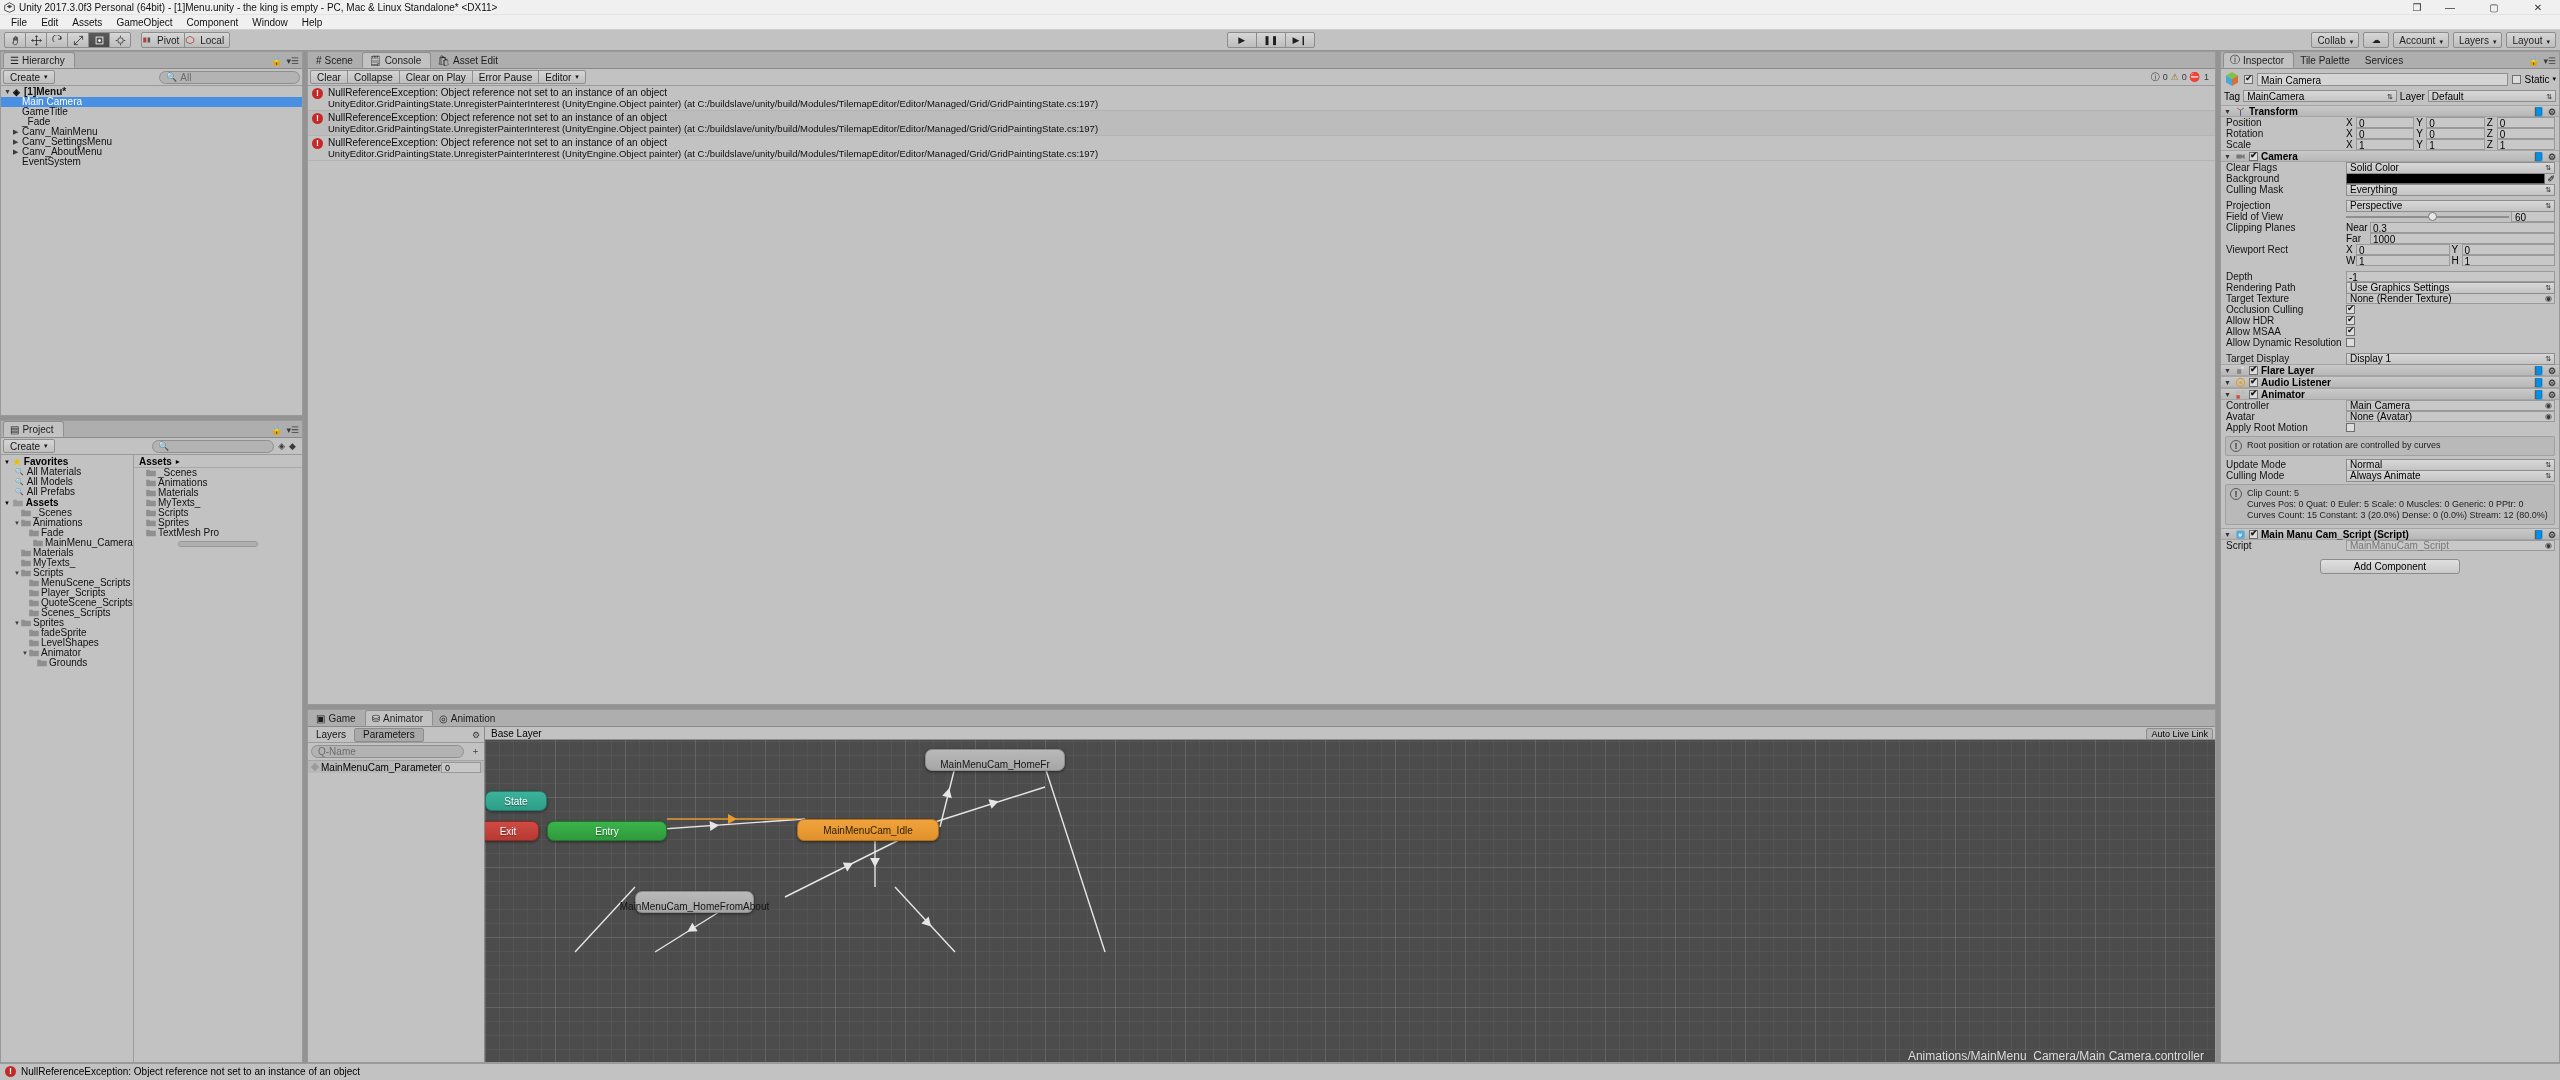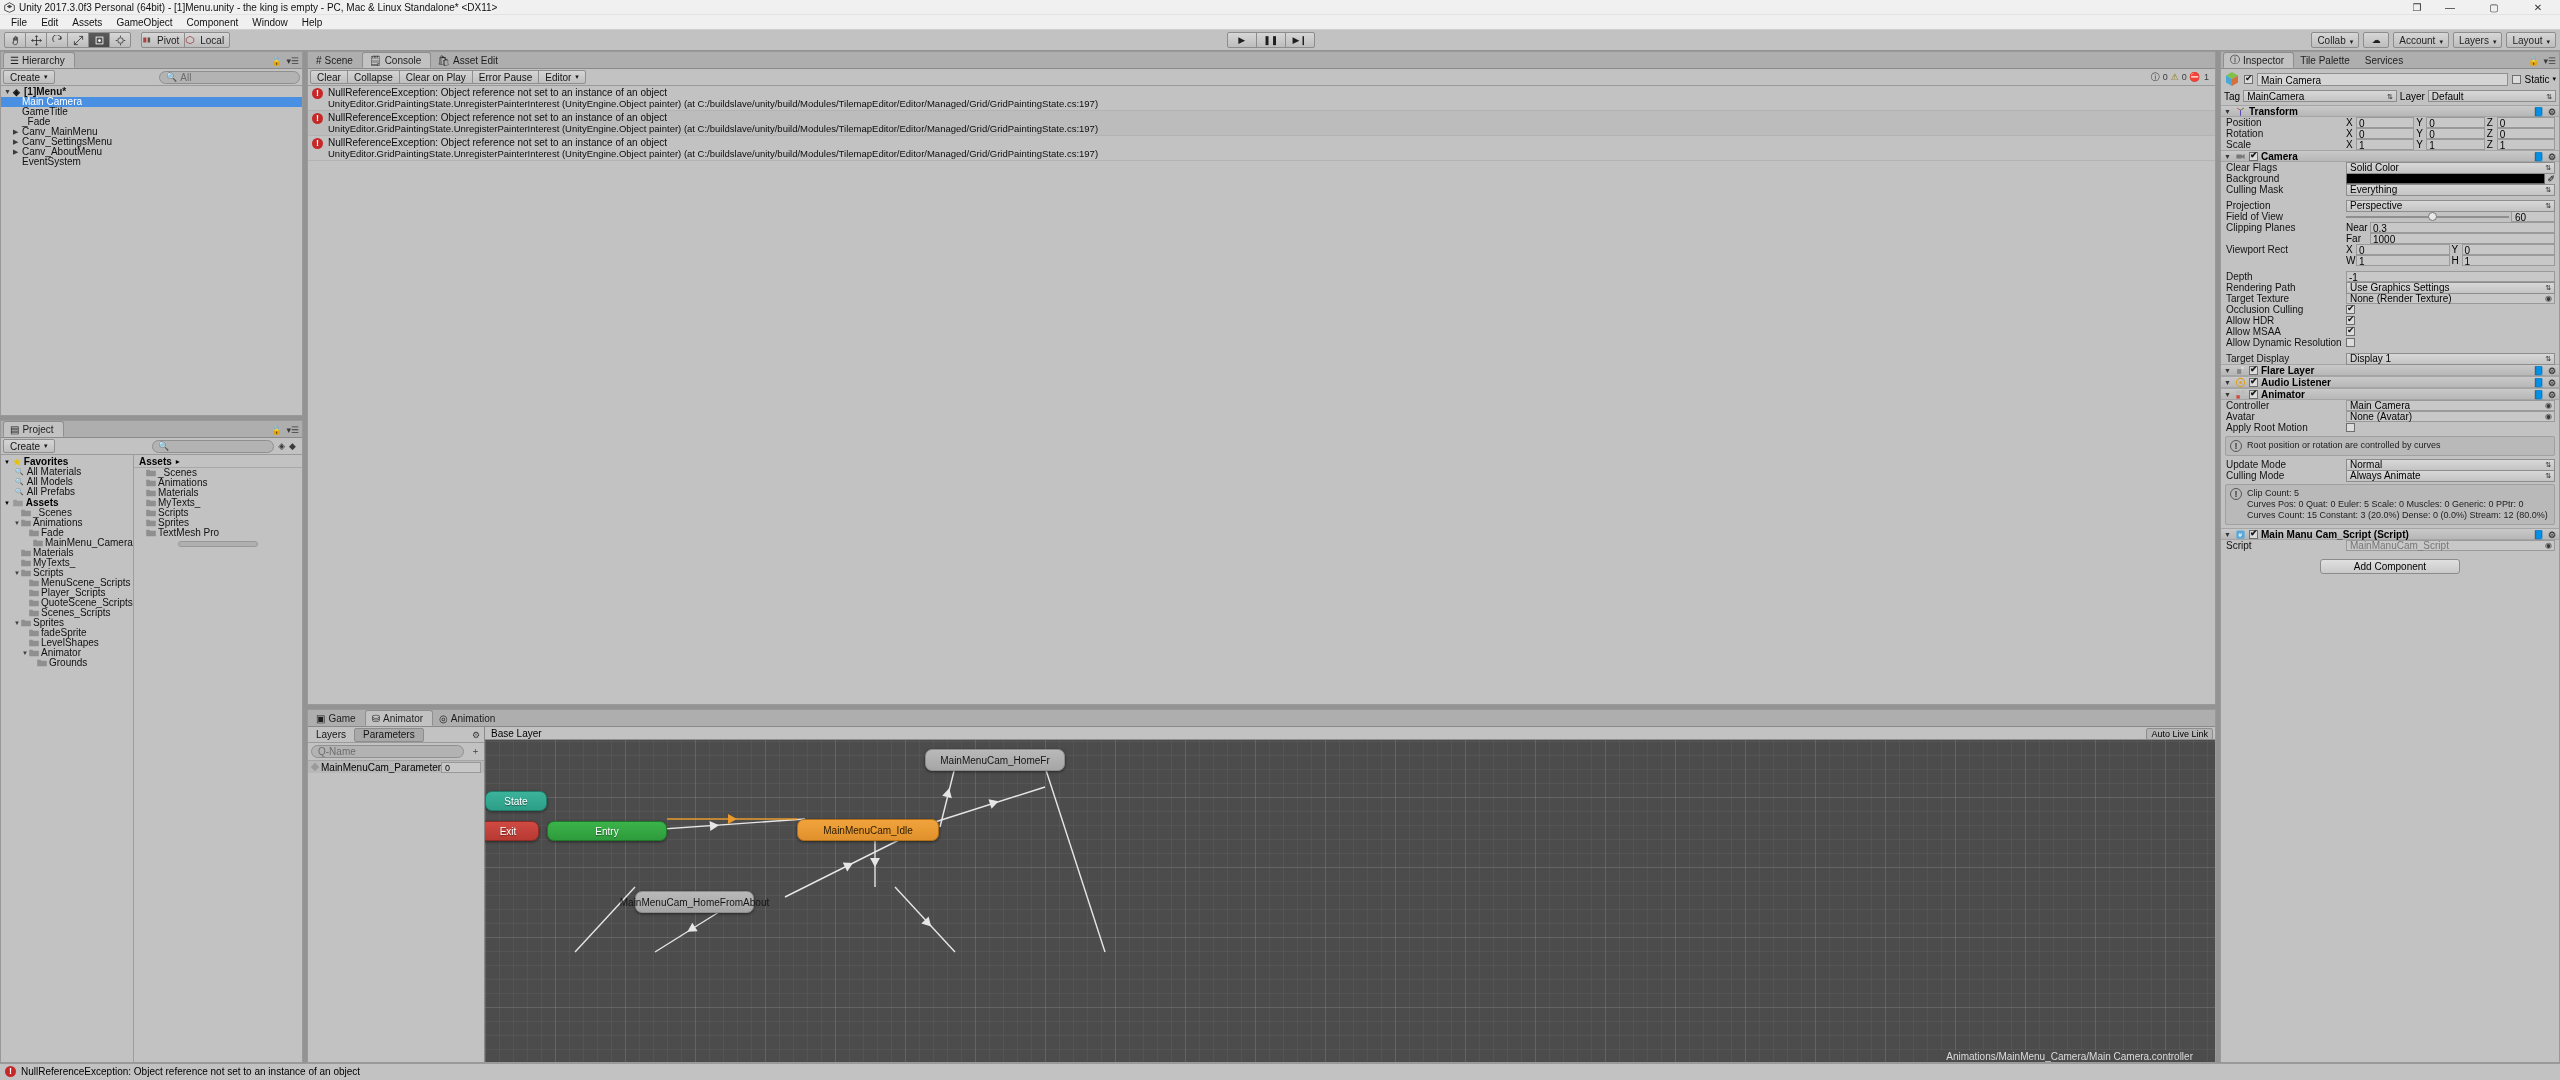--- a/index.html
+++ b/index.html
@@ -159,23 +159,23 @@
     padding-left:6px; font-size:10px; }
   .autolive { position:absolute; right:2px; top:1px; font-size:9px; background:#b5b5b5;
     border:1px solid #8d8d8d; padding:0 4px; border-radius:2px; }
   .node { position:absolute; border-radius:7px; display:flex; align-items:center;
     justify-content:center; font-size:10px; color:#fff; text-shadow:0 1px 1px rgba(0,0,0,.45);
     box-shadow:0 1px 3px rgba(0,0,0,.5); white-space:nowrap; }
   .node.green { background:linear-gradient(#3bb34a,#2e9b3c); border:1px solid #1e7a2a; }
   .node.teal  { background:linear-gradient(#3cb39b,#2d9e88); border:1px solid #1f7d6b; }
   .node.red   { background:linear-gradient(#d04a43,#b63a33); border:1px solid #8f2b25; }
   .node.orange{ background:linear-gradient(#f0a33c,#e1912b); border:1px solid #b36f18; color:#2a1c05; text-shadow:none;}
-  .node.gray  { background:linear-gradient(#b9b9b9,#a6a6a6); border:1px solid #8c8c8c; color:#141414; text-shadow:none;}
-  #anim-footer { position:absolute; right:16px; bottom:0; height:12px; background:rgba(75,75,75,.85);
-    color:#dcdcdc; font-size:10px; padding:0 6px; display:flex; align-items:center; }
+  .node.gray  { background:linear-gradient(#b9b9b9,#a6a6a6); border:1px solid #8c8c8c; color:#141414; text-shadow:none;align-items:flex-end;}
+  #anim-footer { position:absolute; right:5px; bottom:0; height:12px; background:rgba(75,75,75,.85);
+    color:#dcdcdc; font-size:12px; padding:0 6px; display:flex; align-items:center; }
 
   
   #inspector { width:340px; }
   #insp-body { flex:1 1 auto; background:#c2c2c2; overflow:hidden; }
   .insp-head { display:flex; align-items:center; gap:4px; padding:2px 3px; background:#c2c2c2; }
   .cube { width:16px; height:16px; flex:0 0 auto; }
   .namefield { flex:1 1 auto; height:13px; background:#d5d5d5; border:1px solid #8f8f8f;
     font-size:10px; padding-left:3px; line-height:13px; }
   .chk { width:9px; height:9px; background:#dcdcdc; border:1px solid #6e6e6e; flex:0 0 auto;
     position:relative; }

